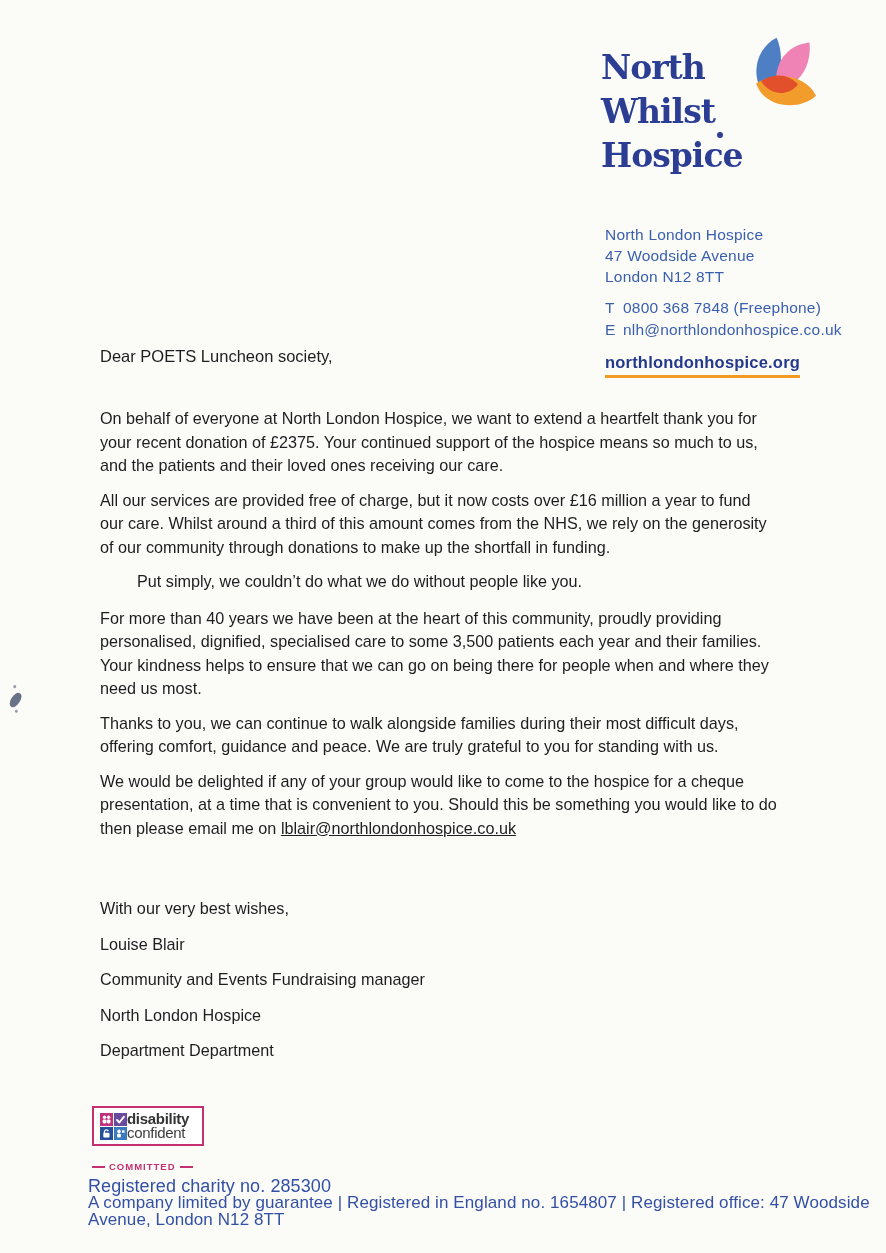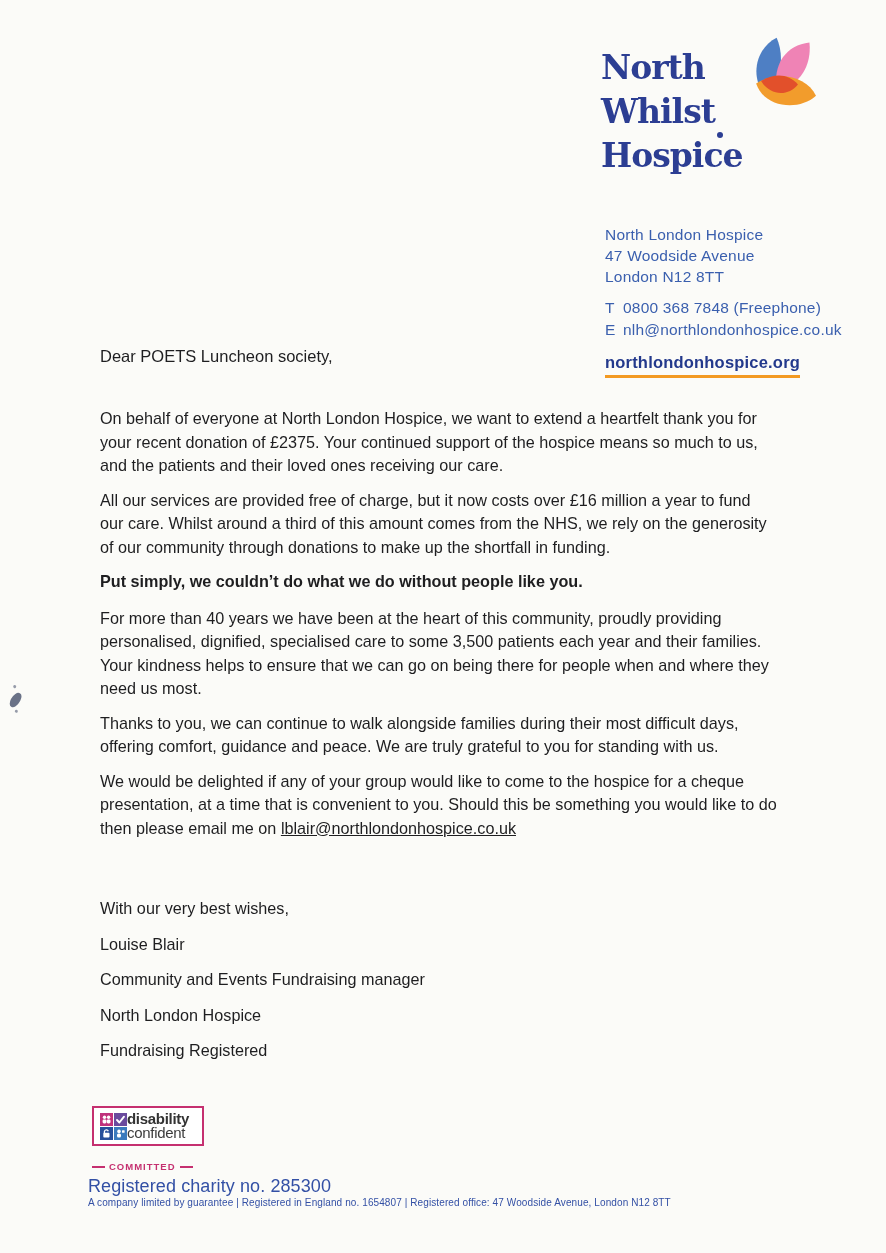--- a/index.html
+++ b/index.html
@@ -53,21 +53,21 @@
   
   .salutation{
     position:absolute;left:100px;top:347px;
     font-size:16.5px;color:var(--body_ink);
   }
   .letter-body{
     position:absolute;left:100px;top:407px;width:678px;
     font-size:16.2px;line-height:23.5px;color:var(--body_ink);
   }
   .letter-body p{margin:0 0 11px 0;}
-  .letter-body p.bold{font-weight:700;margin-bottom:13px;}
+  .letter-body p.bold{font-weight:400;margin-bottom:13px;margin-left:37px;}
   .email-link{color:var(--body_ink);text-decoration:underline;}
 
   .closing{
     position:absolute;left:100px;top:897px;
     font-size:16.2px;line-height:23px;color:var(--body_ink);
   }
   .closing div{margin-bottom:12.5px;}
 
   
   .badge{position:absolute;left:92px;top:1106px;width:112px;}
@@ -93,21 +93,21 @@
   .badge-committed{
     margin-top:15px;
     display:flex;align-items:center;justify-content:flex-start;gap:4px;
     color:var(--badge_magenta);font-weight:700;font-size:9.5px;letter-spacing:1px;
   }
   .badge-committed .dash{height:2px;width:13px;background:var(--badge_magenta);}
 
   
   .footer{position:absolute;left:88px;top:1179px;color:var(--footer_blue);}
   .footer-line1{font-weight:400;font-size:18px;line-height:15px;letter-spacing:.1px;}
-  .footer-line2{font-size:10px;line-height:17px;letter-spacing:.1px;}
+  .footer-line2{font-size:17px;line-height:17px;letter-spacing:.1px;}
 
   
   .ink-smudge{
     position:absolute;left:11px;top:692px;width:9px;height:16px;
     background:#46506b;opacity:.8;
     border-radius:60% 40% 55% 45%;
     transform:rotate(28deg);
   }
   .ink-smudge::before{
     content:"";position:absolute;left:-4px;top:-5px;width:3px;height:3px;
@@ -161,21 +161,21 @@
     <p>For more than 40 years we have been at the heart of this community, proudly providing personalised, dignified, specialised care to some 3,500 patients each year and their families. Your kindness helps to ensure that we can go on being there for people when and where they need us most.</p>
     <p>Thanks to you, we can continue to walk alongside families during their most difficult days, offering comfort, guidance and peace. We are truly grateful to you for standing with us.</p>
     <p><span>We would be delighted if any of your group would like to come to the hospice for a cheque presentation, at a time that is convenient to you. Should this be something you would like to do then please email me on </span><a href="#" class="email-link">lblair@northlondonhospice.co.uk</a></p>
   </div>
 
   <div class="closing">
     <div>With our very best wishes,</div>
     <div>Louise Blair</div>
     <div>Community and Events Fundraising manager</div>
     <div>North London Hospice</div>
-    <div>Fundraising Registered</div>
+    <div>Department Department</div>
   </div>
 
   <div class="badge">
     <div class="badge-box">
       <div class="badge-squares">
         <span class="sq sq-pink">
           <svg width="11" height="11" viewBox="0 0 11 11">
               <circle cx="3.5" cy="3.2" r="1.7" fill="#fff"></circle>
               <circle cx="7.6" cy="3.2" r="1.7" fill="#fff"></circle>
               <rect x="1.6" y="5.4" width="3.8" height="4" rx="1.4" fill="#fff"></rect>

